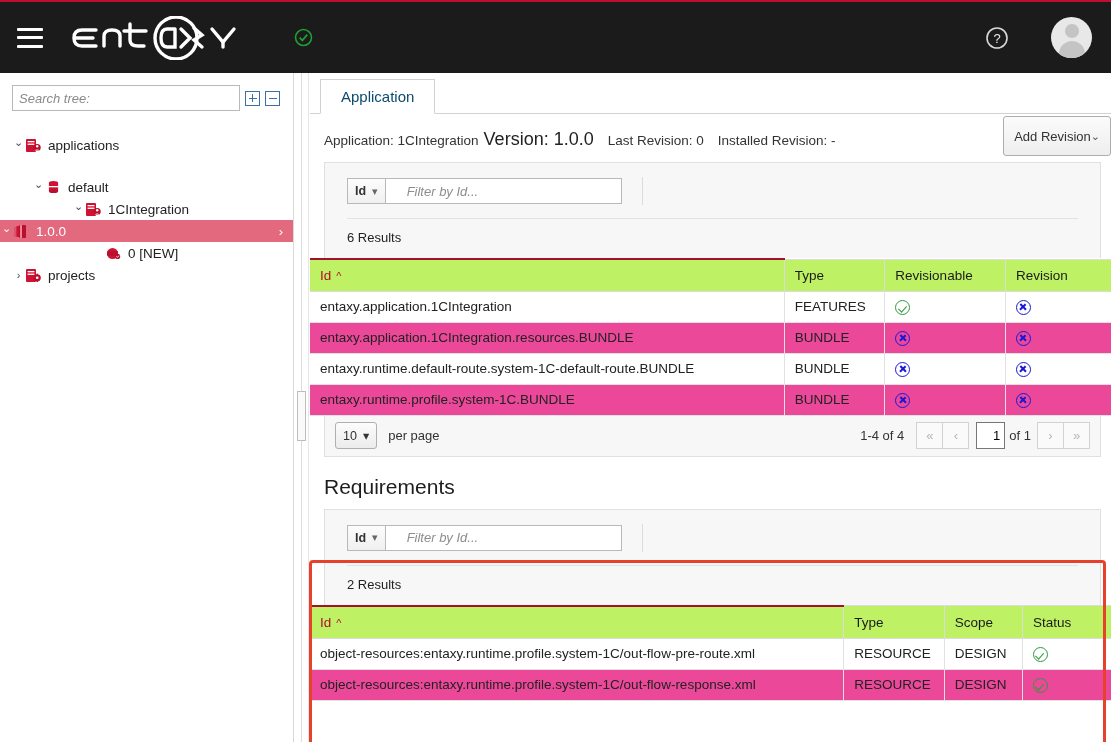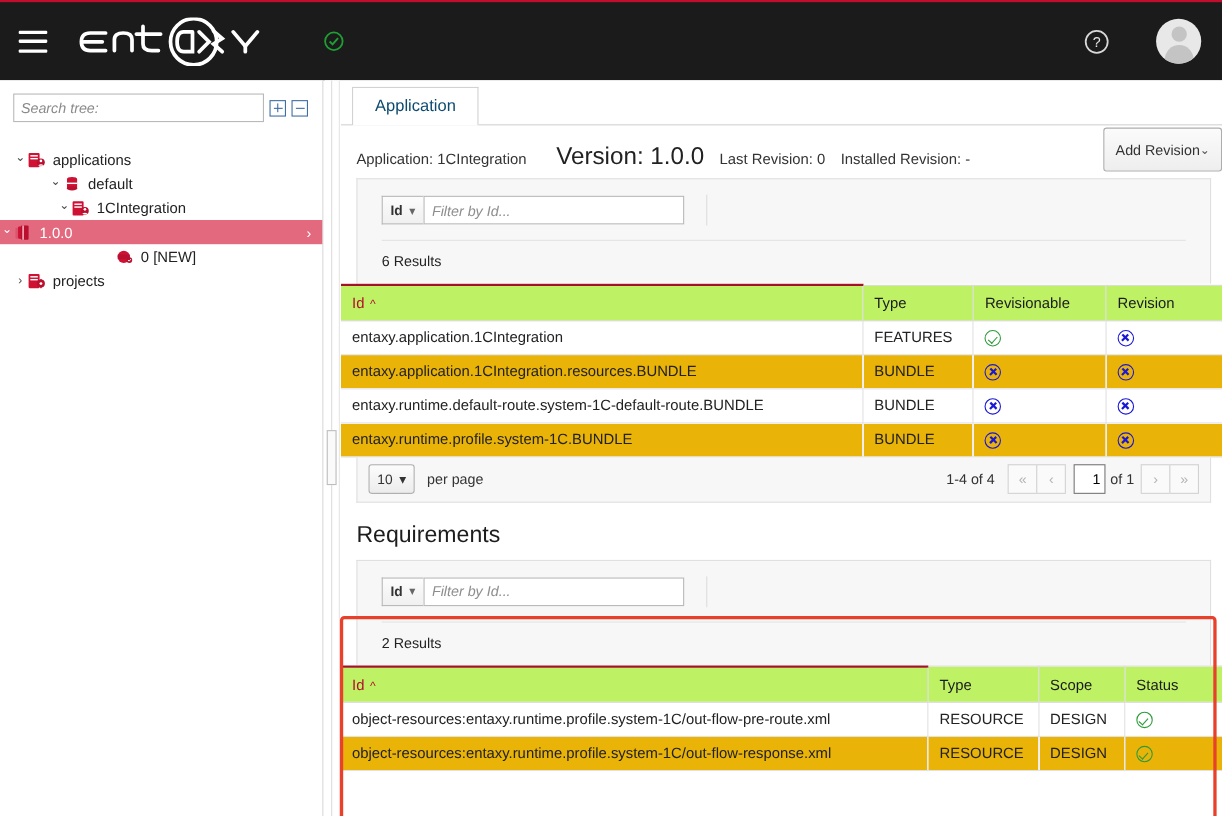--- a/index.html
+++ b/index.html
@@ -135,21 +135,21 @@
     font-size: 15px; color: #0c4a6e;
     border: 1px solid #d2d2d2; border-bottom: 1px solid #fff;
     background: #fff; position: relative; top: 1px; cursor: pointer;
   }
 
   .meta-row {
     display: flex; align-items: baseline;
     padding: 15px 0 0 14px; position: relative; height: 48px;
   }
   .meta-small { font-size: 13.5px; color: #333; }
-  .meta-version { font-size: 22px; color: #222; margin: 0 14px 0 27px; }
+  .meta-version { font-size: 18px; color: #222; margin: 0 14px 0 5px; }
   .meta-gap { margin-left: 14px; }
 
   .addrev-btn {
     position: absolute; right: 0px; top: 2px;
     height: 40px; padding: 0 10px;
     display: flex; align-items: center; gap: 0;
     border: 1px solid #adadad; border-radius: 3px;
     background: linear-gradient(#fbfbfb, #eeeeee);
     font-size: 13px; color: #333; cursor: pointer;
   }
@@ -167,21 +167,21 @@
     height: 26px; padding: 0 7px;
     display: flex; align-items: center; gap: 6px;
     border: 1px solid #b9b9b9; border-right: none;
     background: linear-gradient(#fcfcfc, #f0f0f0);
     font-size: 12.5px; font-weight: bold; color: #333; cursor: pointer;
   }
   .filter-select .chev { font-weight: normal; font-size: 11px; color: #666; }
   .filter-input {
     width: 237px; height: 26px;
     border: 1px solid #b9b9b9; background: #fff;
-    padding: 0 7px; font-size: 13px; font-style: italic;
+    padding: 0 21px; font-size: 13px; font-style: italic;
     font-family: "Liberation Sans", sans-serif;
     outline: none; color: #555;
   }
   .filter-input::placeholder { color: #8d8d8d; font-style: italic; }
   .filter-divider {
     width: 1px; height: 28px; background: #dcdcdc; margin-left: 20px;
   }
   .hr-light { height: 1px; background: #e3e3e3; margin: 13px 22px 0 22px; }
   .results { font-size: 13px; color: #222; padding: 11px 0 13px 22px; }
 
@@ -194,21 +194,21 @@
     background: #bef264; white-space: nowrap;
   }
   table.grid th.plain { color: #1b1b1b; border-top: 1px solid #dcdcdc; }
   table.grid th:last-child { border-right: none; }
   table.grid td {
     font-size: 13.5px; color: #222; padding: 7px 10px;
     border-bottom: 1px solid #e2e2e2; border-right: 1px solid #e2e2e2;
     overflow: hidden; text-overflow: ellipsis; white-space: nowrap;
   }
   table.grid td:last-child { border-right: none; }
-  table.grid tr.alt td { background: #eab308; margin-left: 44px; }
+  table.grid tr.alt td { background: #ec4899; margin-left: 44px; }
   .sort-caret { color: #b30d2c; font-size: 11px; margin-left: 5px; }
 
   .icon-ok, .icon-no {
     display: inline-block; width: 15px; height: 15px; border-radius: 50%;
     position: relative; vertical-align: middle;
   }
   .icon-ok { border: 1.6px solid #2e9b3c; }
   .icon-ok::after {
     content: ""; position: absolute; left: 3.4px; top: 3px;
     width: 4px; height: 7px;
@@ -323,31 +323,31 @@
         <span class="tree-icon"><svg width="17" height="15" viewBox="0 0 17 15">
             <rect x="1" y="1" width="10" height="13" rx="1" fill="#cf1134"></rect>
             <rect x="2.6" y="3" width="6.8" height="1.3" fill="#fff"></rect>
             <rect x="2.6" y="5.6" width="6.8" height="1.3" fill="#fff"></rect>
             <circle cx="12.2" cy="9.6" r="3.5" fill="#b8102e"></circle>
             <circle cx="12.2" cy="8.3" r="1.2" fill="#fff"></circle>
             <path d="M9.6 12.6 q2.6 -2.4 5.2 0" fill="#fff"></path>
           </svg></span>
         <span class="tree-label">applications</span>
       </div>
-      <div class="tree-node" style="padding-left: 44px;">
+      <div class="tree-node" style="padding-left: 32px; margin-top: 20px;">
         <span class="caret down"></span>
         <span class="tree-icon"><svg width="17" height="15" viewBox="0 0 17 15">
             <ellipse cx="8.5" cy="2.8" rx="4.6" ry="1.9" fill="#cf1134"></ellipse>
             <rect x="3.9" y="2.8" width="9.2" height="8.4" fill="#cf1134"></rect>
             <ellipse cx="8.5" cy="11.2" rx="4.6" ry="1.9" fill="#b8102e"></ellipse>
             <rect x="3.9" y="6" width="9.2" height="1.3" fill="#fff"></rect>
           </svg></span>
         <span class="tree-label">default</span>
       </div>
-      <div class="tree-node" style="padding-left: 52px;">
+      <div class="tree-node" style="padding-left: 72px;">
         <span class="caret down"></span>
         <span class="tree-icon"><svg width="17" height="15" viewBox="0 0 17 15">
             <rect x="1" y="1" width="10" height="13" rx="1" fill="#cf1134"></rect>
             <rect x="2.6" y="3" width="6.8" height="1.3" fill="#fff"></rect>
             <rect x="2.6" y="5.6" width="6.8" height="1.3" fill="#fff"></rect>
             <circle cx="12.2" cy="9.6" r="3.5" fill="#b8102e"></circle>
             <circle cx="12.2" cy="8.3" r="1.2" fill="#fff"></circle>
             <path d="M9.6 12.6 q2.6 -2.4 5.2 0" fill="#fff"></path>
           </svg></span>
         <span class="tree-label">1CIntegration</span>

